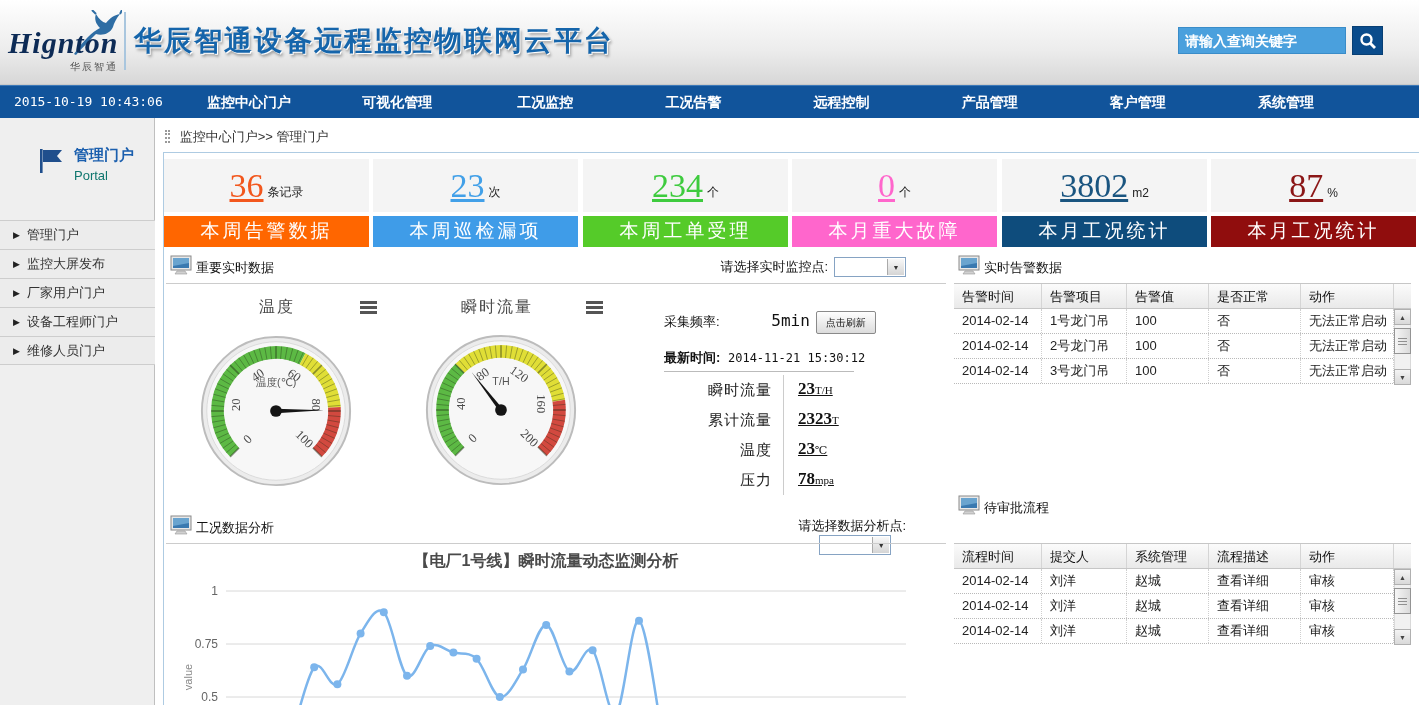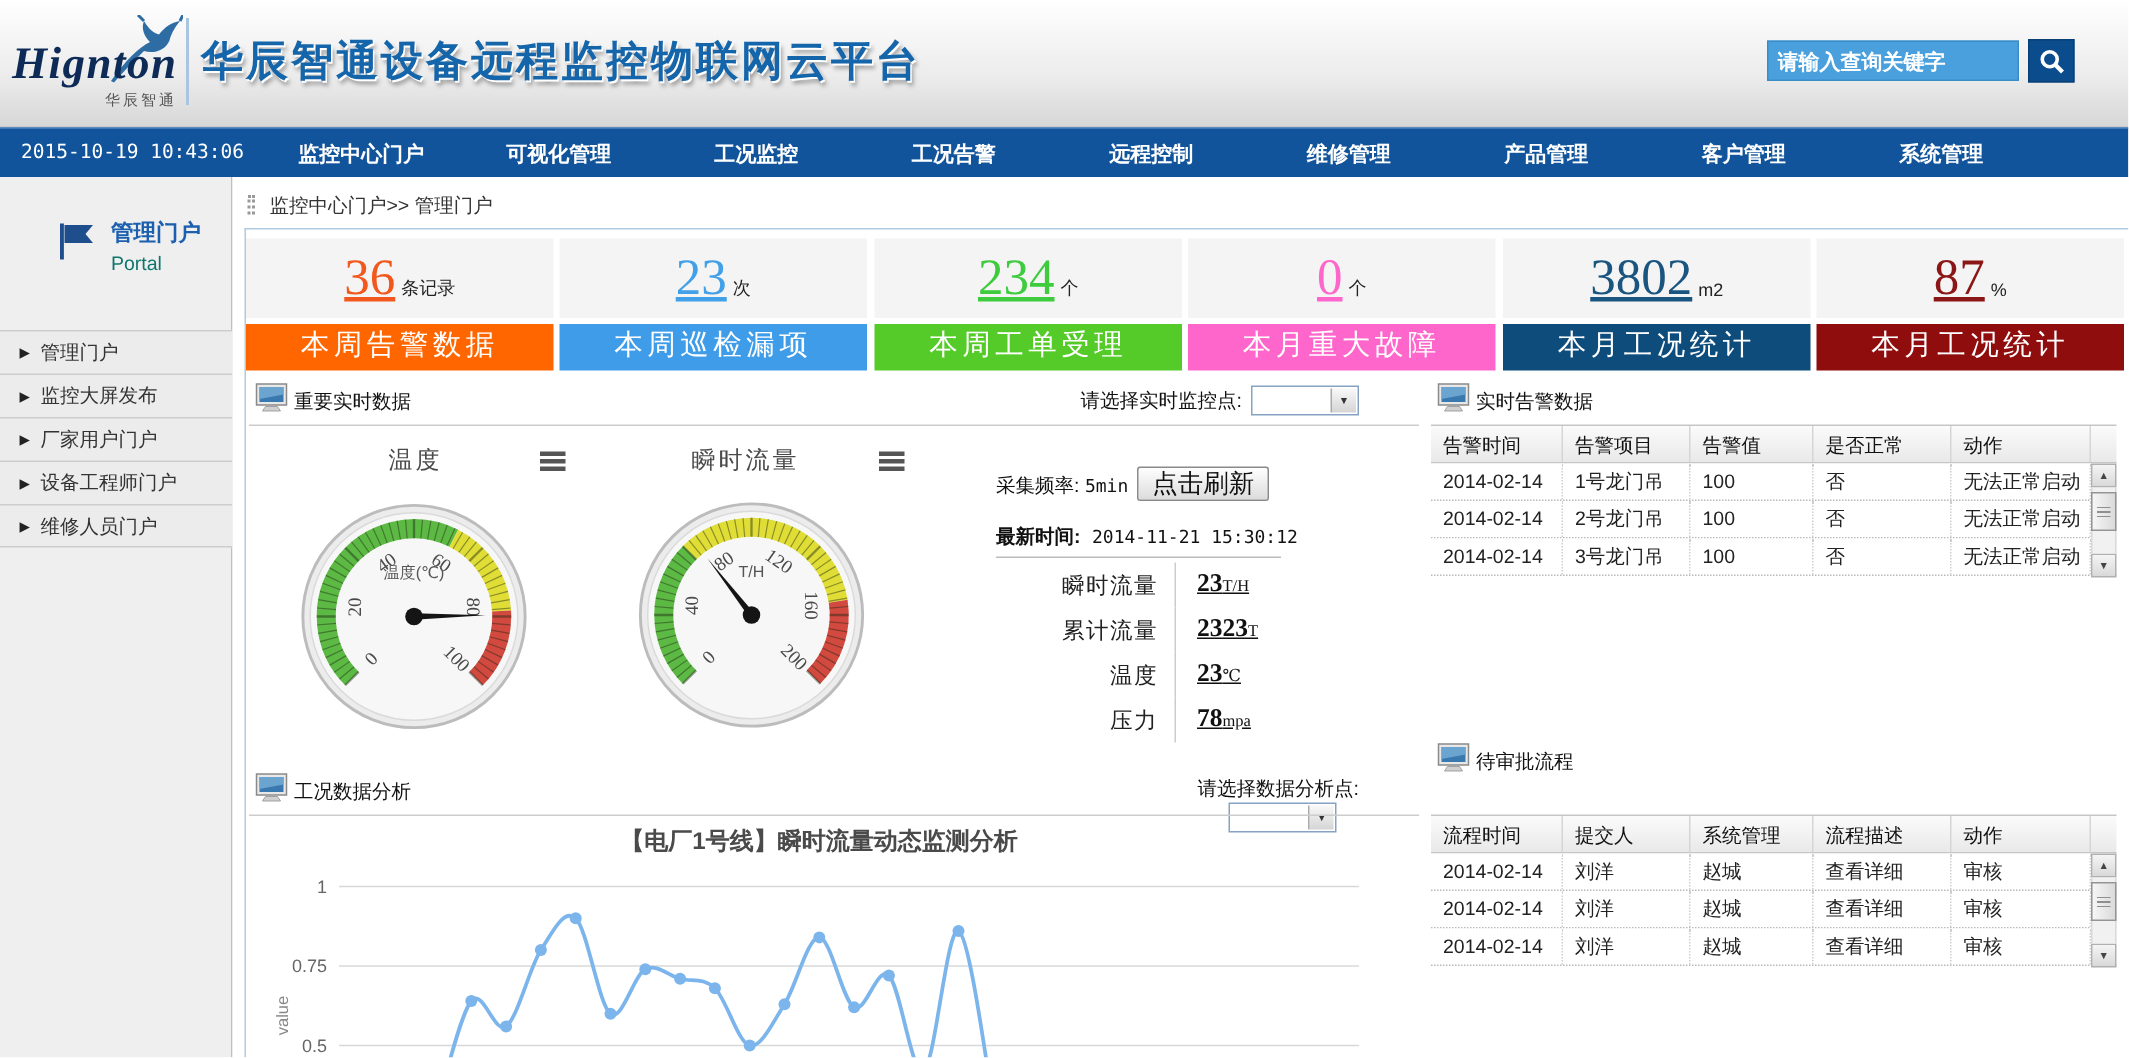--- a/index.html
+++ b/index.html
@@ -78,21 +78,21 @@
 
   
   .g-title { position:absolute; font-size:16px; color:#4a4a4a; letter-spacing:2px; }
   .burger { position:absolute; width:17px; height:13px; cursor:pointer; }
   .burger div { height:3px; background:#555; margin-bottom:2px; }
 
   
   .freq-row { position:absolute; font-size:13px; color:#111; }
   .btn3d { display:inline-block; height:23px; line-height:21px; padding:0 9px; margin-left:6px;
            border:1px solid #8a8a8a; border-radius:2px; background:linear-gradient(#fefefe,#dcdcdc);
-           font-size:17px; color:#111; cursor:pointer; }
+           font-size:10px; color:#111; cursor:pointer; }
   .latest { position:absolute; font-size:13px; color:#111; }
   .latest b { margin-right:4px;text-align:center; }
   .info-rule { position:absolute; height:1px; background:#bbb; }
   .read-row { position:absolute; height:30px; width:260px; }
   .read-label { position:absolute; left:0; width:108px; text-align:right; top:6px; font-size:15px; color:#222;
                 letter-spacing:1px; }
   .read-div { position:absolute; left:119px; top:0px; width:1px; height:30px; background:#ccc; }
   .read-val { position:absolute; left:134px; top:4px; font-family:"Liberation Serif","DejaVu Serif",serif;
               font-size:17px; font-weight:bold; text-decoration:underline; color:#111; }
   .read-unit { font-size:11px; font-weight:normal; }
@@ -149,21 +149,20 @@
   </div>
 
   <div class="nav">
     <div class="nav-time">2015-10-19 10:43:06</div>
     <div class="nav-items" id="nav-items">
         <div class="nav-item">监控中心门户</div>
         <div class="nav-item">可视化管理</div>
         <div class="nav-item">工况监控</div>
         <div class="nav-item">工况告警</div>
         <div class="nav-item">远程控制</div>
-        <div class="nav-item">维修管理</div>
         <div class="nav-item">产品管理</div>
         <div class="nav-item">客户管理</div>
         <div class="nav-item">系统管理</div>
       </div>
   </div>
 
   <div class="sidebar">
     <div class="sb-top">
       <svg class="flag" width="26" height="26" viewBox="0 0 26 26">
         <rect x="2" y="1" width="2.6" height="24" fill="#1f4e8c"></rect>
@@ -402,21 +401,21 @@
           <text x="98.61361048932142" y="47.468732508276915" text-anchor="middle" font-size="13" fill="#4a4a4a" font-family="Liberation Serif, DejaVu Serif, serif" transform="rotate(35,98.61361048932142,43.468732508276915)">120</text>
           <text x="120.49522196440066" y="77.58618693335053" text-anchor="middle" font-size="13" fill="#4a4a4a" font-family="Liberation Serif, DejaVu Serif, serif" transform="rotate(90,120.49522196440066,73.58618693335053)">160</text>
           <text x="108.99137802864846" y="112.99137802864844" text-anchor="middle" font-size="13" fill="#4a4a4a" font-family="Liberation Serif, DejaVu Serif, serif" transform="rotate(45,108.99137802864846,108.99137802864844)">200</text>
           <text x="80" y="54" text-anchor="middle" font-size="11" fill="#555">T/H</text>
           <path d="M 77.8 80 L 82.2 80 L 80 31 Z" fill="#151515" transform="rotate(-37.8,80,80)"></path>
           <circle cx="80" cy="80" r="6" fill="#151515"></circle>
         </svg>
 
       <div class="freq-row" style="left:500px;top:158px;">
         <span>采集频率:</span>
-        <span style="font-family:'DejaVu Sans Mono',monospace;font-size:12px;">5min</span><span class="btn3d">点击刷新</span>
+        <span style="font-family:'DejaVu Sans Mono',monospace;font-size:16px;margin-left:48px;">5min</span><span class="btn3d">点击刷新</span>
       </div>
       <div class="latest" style="left:500px;top:196px;">
         <b>最新时间:</b>
         <span style="font-family:'DejaVu Sans Mono',monospace;font-size:12px;">2014-11-21 15:30:12</span>
       </div>
       <div class="info-rule" style="left:500px;top:218px;width:190px;"></div>
       <div id="readings">
           <div class="read-row" style="left: 500px; top: 222px;">
             <div class="read-label">瞬时流量</div>
             <div class="read-div"></div>

